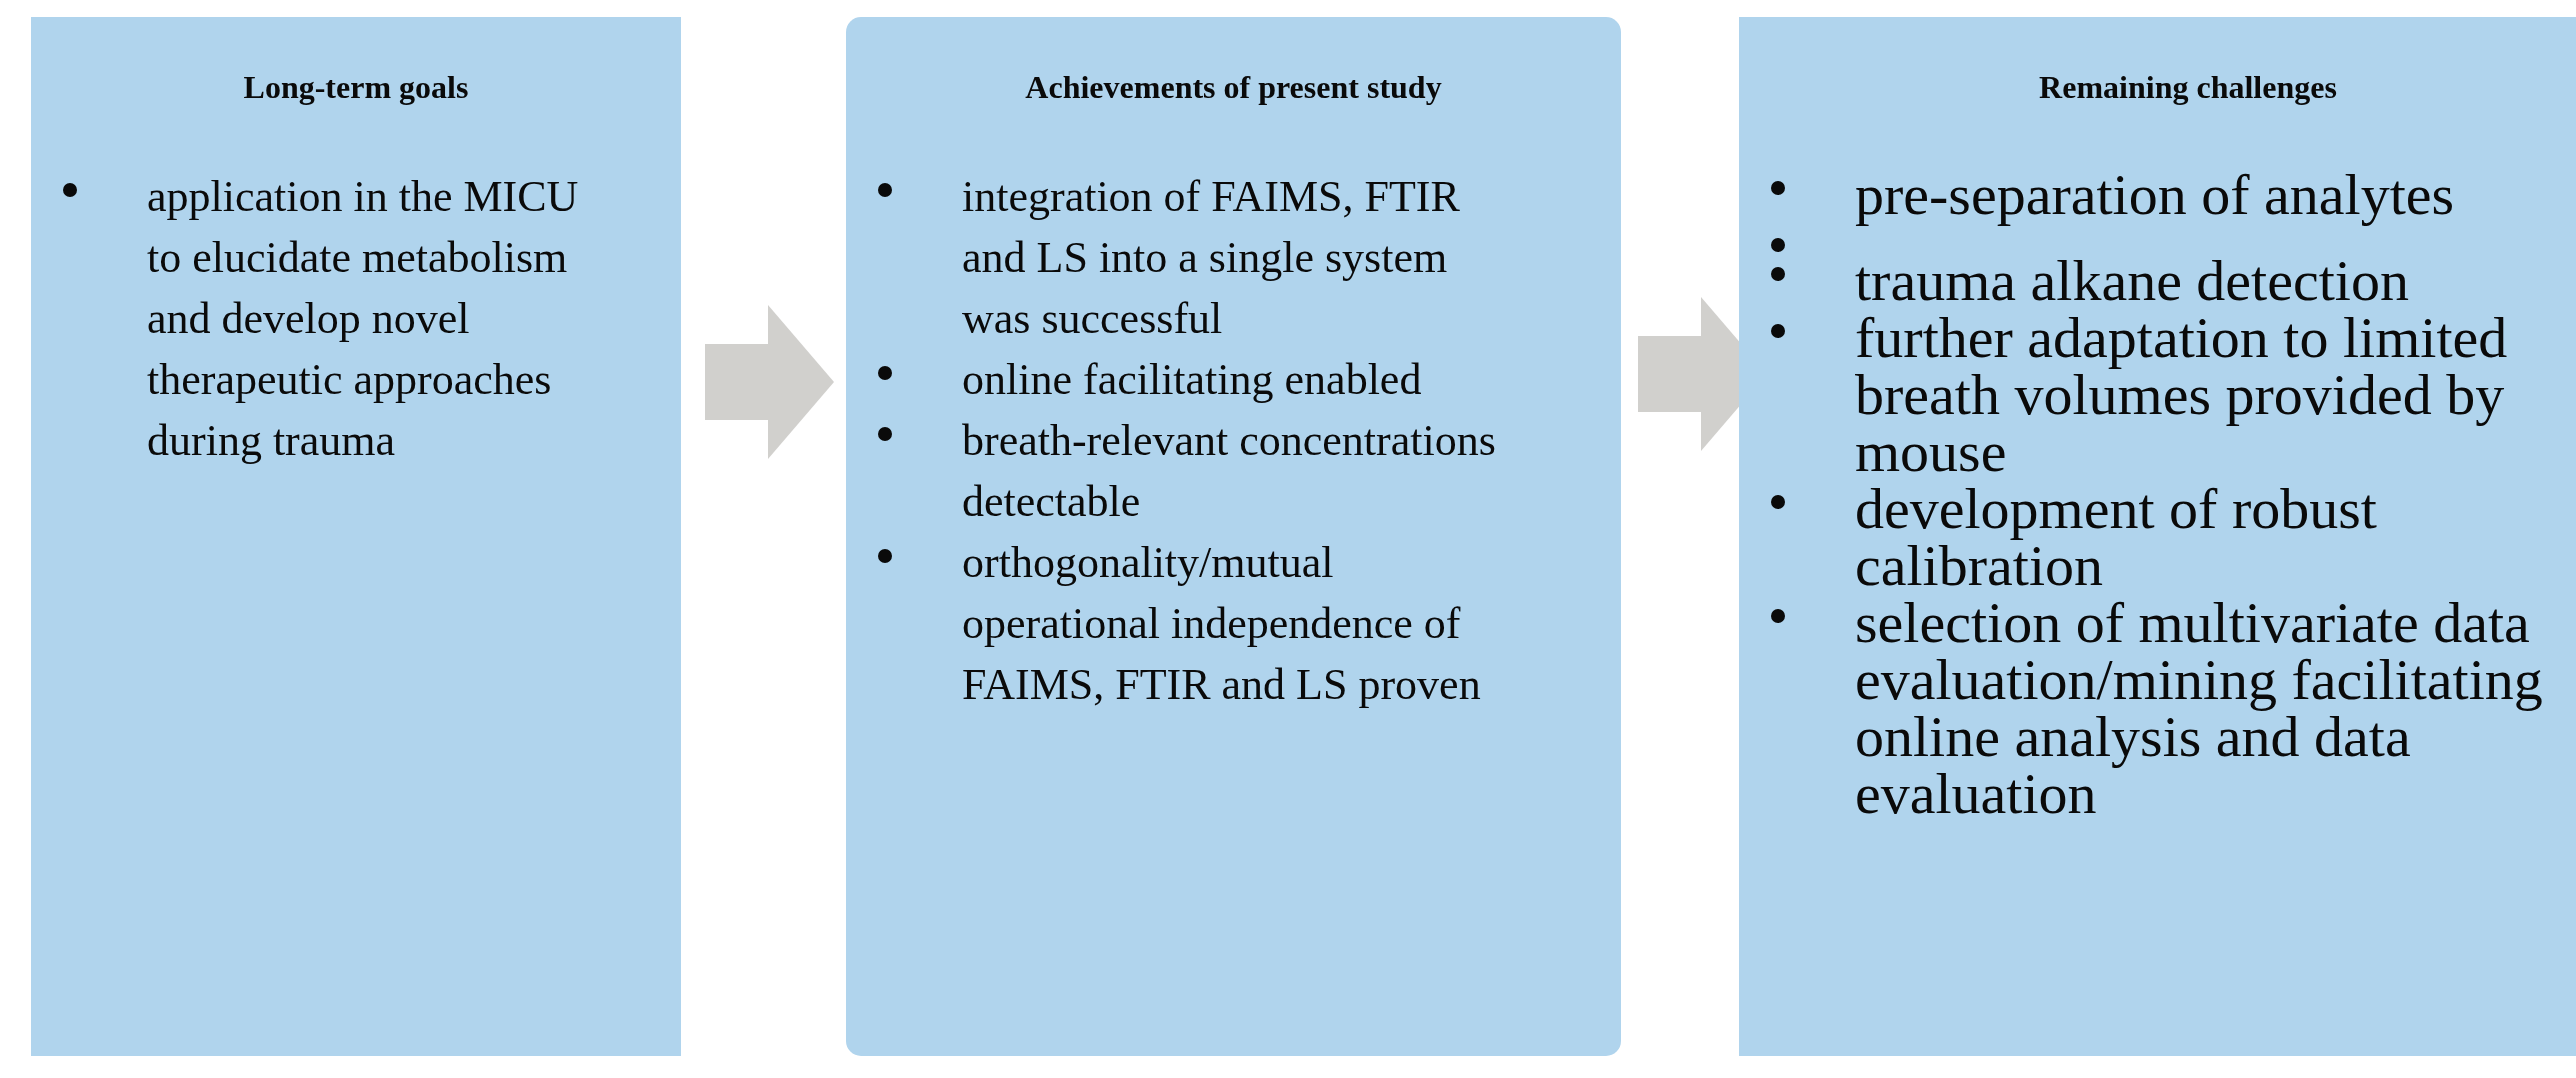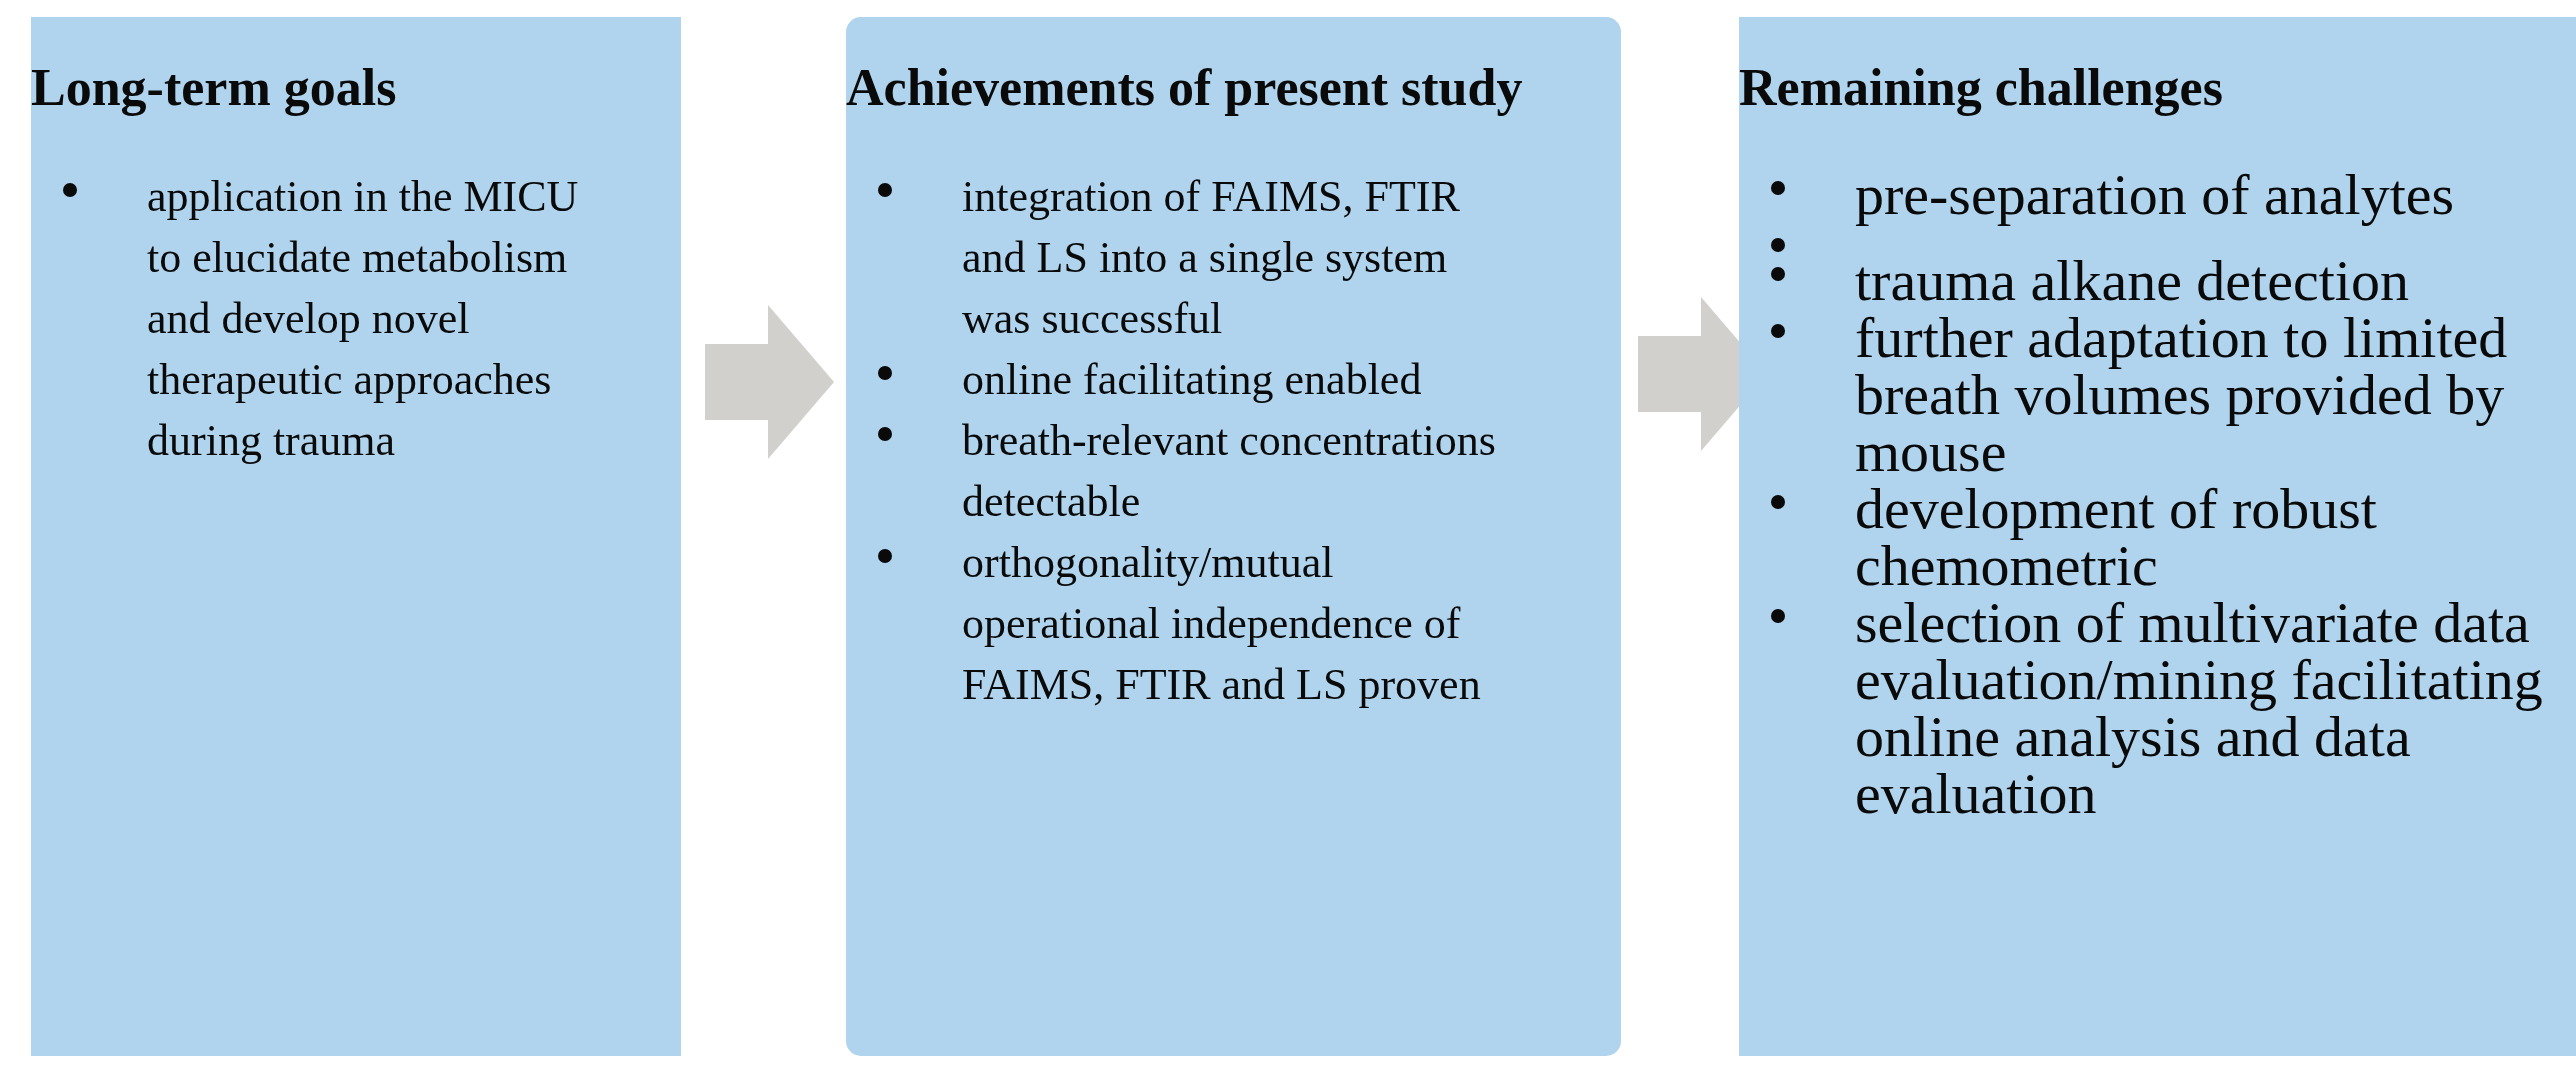--- a/index.html
+++ b/index.html
@@ -27,23 +27,24 @@
     background: var(--box-fill);
     box-sizing: border-box;
     padding-top: 40px;
   }
   .box1 { left: 31px;   width: 650px;  }
   .box2 { left: 846px; width: 775px; border-radius: 15px; }
   .box3 { left: 1739px; width: 898px; }
 
   .box-title {
     margin: 0;
-    font-size: 52px;
+    font-size: 32px;
     line-height: 61px;
     font-weight: bold;
+    text-align: center;
     letter-spacing: 0;
   }
   .bullets {
     list-style: none;
     margin: 48px 0 0 0;
     padding: 0;
   }
   .bullet {
     display: flex;
     align-items: flex-start;
@@ -167,21 +168,21 @@
       </li>
       <li class="bullet">
         <span class="dot"></span>
         <span class="btext">further adaptation to limited
 breath volumes provided by
 mouse</span>
       </li>
       <li class="bullet">
         <span class="dot"></span>
         <span class="btext">development of robust
-chemometric</span>
+calibration</span>
       </li>
       <li class="bullet">
         <span class="dot"></span>
         <span class="btext">selection of multivariate data
 evaluation/mining facilitating
 online analysis and data
 evaluation</span>
       </li>
     </ul>
   </section>

